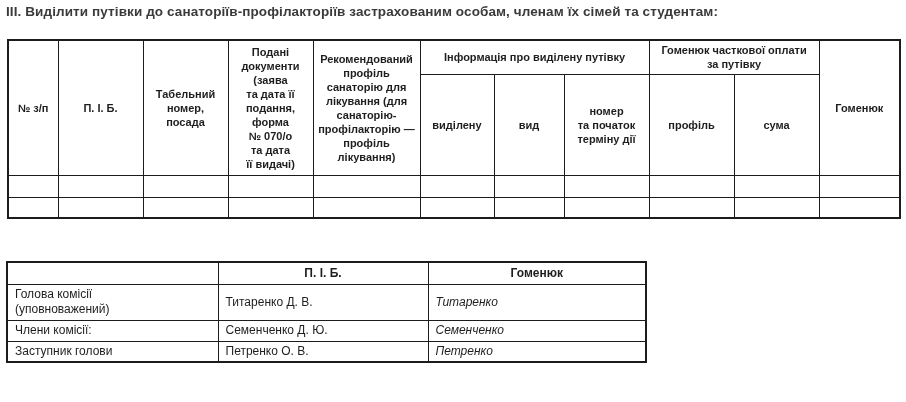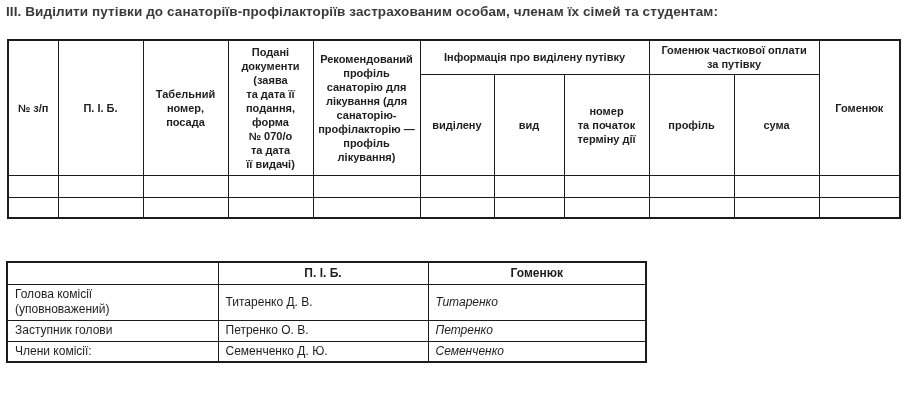--- a/index.html
+++ b/index.html
@@ -156,25 +156,25 @@
         <th>П. І. Б.</th>
         <th>Гоменюк</th>
       </tr>
       <tr class="sig-row-1">
         <td class="sig-role">Голова комісії
 (уповноважений)</td>
         <td class="sig-name">Титаренко Д. В.</td>
         <td class="sig-sign">Титаренко</td>
       </tr>
       <tr class="sig-row">
+        <td class="sig-role">Члени комісії:</td>
+        <td class="sig-name">Семенченко Д. Ю.</td>
+        <td class="sig-sign">Семенченко</td>
+      </tr>
+      <tr class="sig-row">
         <td class="sig-role">Заступник голови</td>
         <td class="sig-name">Петренко О. В.</td>
         <td class="sig-sign">Петренко</td>
-      </tr>
-      <tr class="sig-row">
-        <td class="sig-role">Члени комісії:</td>
-        <td class="sig-name">Семенченко Д. Ю.</td>
-        <td class="sig-sign">Семенченко</td>
       </tr>
     </tbody>
   </table>
 
 </div>
 
 </body></html>

